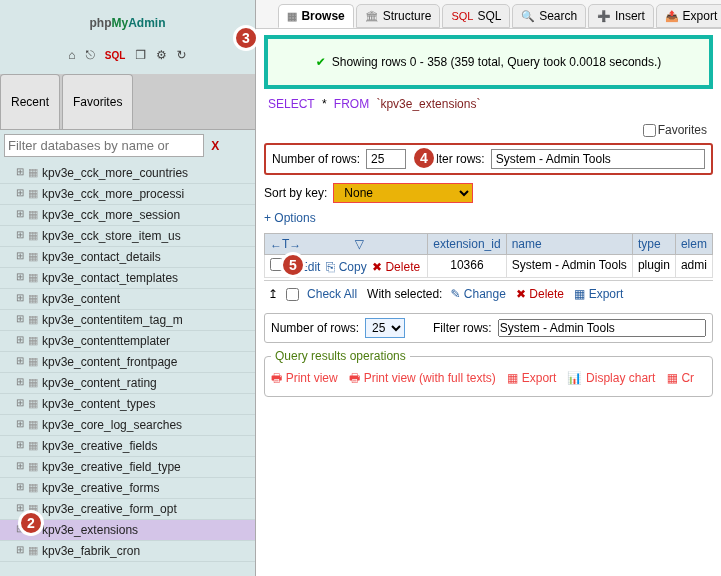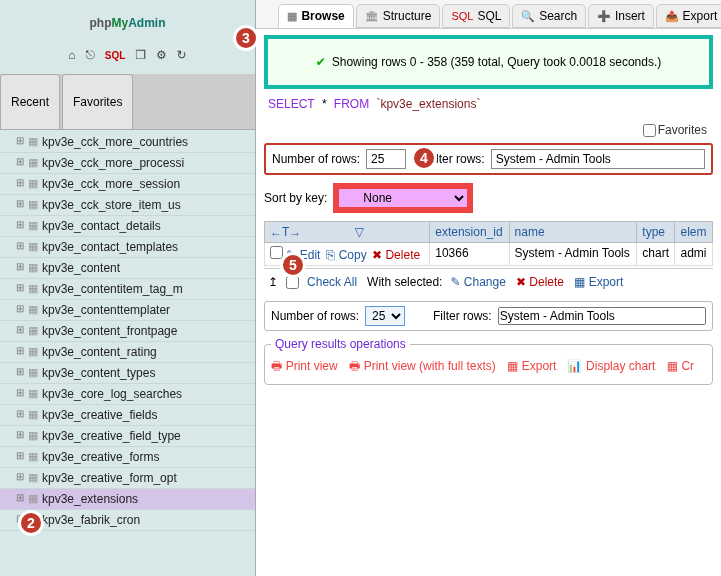--- a/index.html
+++ b/index.html
@@ -33,33 +33,33 @@
 .success-bar .chk{color:#0a0;margin-right:6px}
 .sql-box{background:#fff;padding:4px;font-family:monospace;margin-bottom:6px}
 .sql-box .kw{color:#8a2be2}.sql-box .star{color:#000}.sql-box .tbl{color:#7f1d1d}
 .profiling{text-align:right;color:#333;padding:2px 6px}
 .profiling input{vertical-align:middle;margin-right:2px}
 .row-filter{display:flex;align-items:center;gap:6px;border:2px solid #c0392b;padding:4px 6px;margin:4px 0;border-radius:3px}
 .row-filter input[type=text]{padding:2px 4px;border:1px solid #888}
 .nr{width:40px}
 .fr{flex:1;min-width:120px}
 .sortby{display:flex;align-items:center;gap:6px;padding:4px 0}
-.sortby select{padding:1px 20px;border:6px solid #ef4444;background:#f0abfc;min-width:140px}
+.sortby select{padding:1px 6px;border:1px solid #ef4444;background:#eab308;min-width:140px}
 .options-link{color:#235a9c;padding:4px 0;cursor:pointer}
 .results-table{width:100%;border-collapse:collapse;margin-top:4px}
 .results-table th{background:#d6e0ea;border:1px solid #bbb;padding:3px 5px;color:#235a9c;text-align:left;font-weight:normal}
 .results-table td{border:1px solid #ddd;padding:3px 5px;vertical-align:top}
 .action-link{color:#235a9c;cursor:pointer;margin-right:2px}
 .del{color:#b00}
 .checkall{padding:6px 4px;display:flex;align-items:center;gap:8px;border-top:1px solid #ccc;margin-top:2px}
 .checkall .wi{}
 .row-filter2{display:flex;align-items:center;gap:6px;border:1px solid #bbb;padding:4px 6px;margin:6px 0;border-radius:3px}
 .row-filter2 select{border:1px solid #5b9dd9;background:#eef5ff;padding:1px 2px}
 .ops-box{border:1px solid #bbb;padding:6px;border-radius:4px;margin-top:6px}
-.ops-box legend{color:#6d28d9;padding:0 4px;font-size:12px}
+.ops-box legend{color:#4d7c0f;padding:0 4px;font-size:12px}
 .ops-box a{color:#ef4444;margin-right:8px;cursor:pointer}
 .red-circle{position:absolute;width:26px;height:26px;background:#c0392b;color:#fff;border-radius:50%;display:flex;align-items:center;justify-content:center;font-weight:bold;font-size:14px;border:3px solid #fff;z-index:10}
 </style>
 </head>
 <body>
 
 <div class="sidebar">
   <div class="logo">
     <span class="php">php</span><span class="my">My</span><span class="admin">Admin</span>
   </div>
@@ -67,20 +67,24 @@
     <span>⌂</span>
     <span>⎋</span>
     <span style="color:#c00;font-size:10px;font-weight:bold">SQL</span>
     <span>❐</span>
     <span>⚙</span>
     <span>↻</span>
   </div>
   <div class="tabs">
     <div>Recent</div>
     <div>Favorites</div>
+  </div>
+  <div class="filter-box">
+    <input type="text" placeholder="Filter databases by name or" style="">
+    <span class="x">X</span>
   </div>
   <div class="tree" id="tree">
       <div class="tree-item"><span class="tbl-icon">▦</span>kpv3e_cck_more_countries</div>
       <div class="tree-item"><span class="tbl-icon">▦</span>kpv3e_cck_more_processi</div>
       <div class="tree-item"><span class="tbl-icon">▦</span>kpv3e_cck_more_session</div>
       <div class="tree-item"><span class="tbl-icon">▦</span>kpv3e_cck_store_item_us</div>
       <div class="tree-item"><span class="tbl-icon">▦</span>kpv3e_contact_details</div>
       <div class="tree-item"><span class="tbl-icon">▦</span>kpv3e_contact_templates</div>
       <div class="tree-item"><span class="tbl-icon">▦</span>kpv3e_content</div>
       <div class="tree-item"><span class="tbl-icon">▦</span>kpv3e_contentitem_tag_m</div>
@@ -144,40 +148,41 @@
       <span style="flex:0 0 8px"></span>
       <span>Filter rows:</span>
       <input class="fr" type="text" value="System - Admin Tools" style="">
     </div>
 
     <div class="sortby">
       <span>Sort by key:</span>
       <select><option>None</option></select>
     </div>
 
+    <div class="options-link">+ Options</div>
 
     <table class="results-table">
       <tbody>
           <tr>
         <th>←T→ &nbsp;&nbsp;&nbsp;&nbsp;&nbsp;&nbsp;&nbsp;&nbsp;&nbsp;&nbsp;&nbsp;&nbsp;&nbsp;&nbsp; ▽</th>
         <th>extension_id</th>
         <th>name</th>
         <th>type</th>
         <th>elem</th>
       </tr>
       <tr>
         <td>
           <input type="checkbox" style="">
           <span class="action-link">✎ <span>Edit</span></span>
           <span class="action-link">⎘ <span>Copy</span></span>
           <span class="action-link del">✖ <span>Delete</span></span>
         </td>
-        <td style="text-align:left">10366</td>
+        <td style="text-align:center">10366</td>
         <td>System - Admin Tools</td>
-        <td>chart</td>
+        <td>plugin</td>
         <td>admi</td>
       </tr>
     </tbody>
       </table>
 
     <div class="checkall">
       <span>↥</span>
       <input type="checkbox" style="">
       <span class="action-link">Check All</span>
       <span class="wi">With selected:</span>

